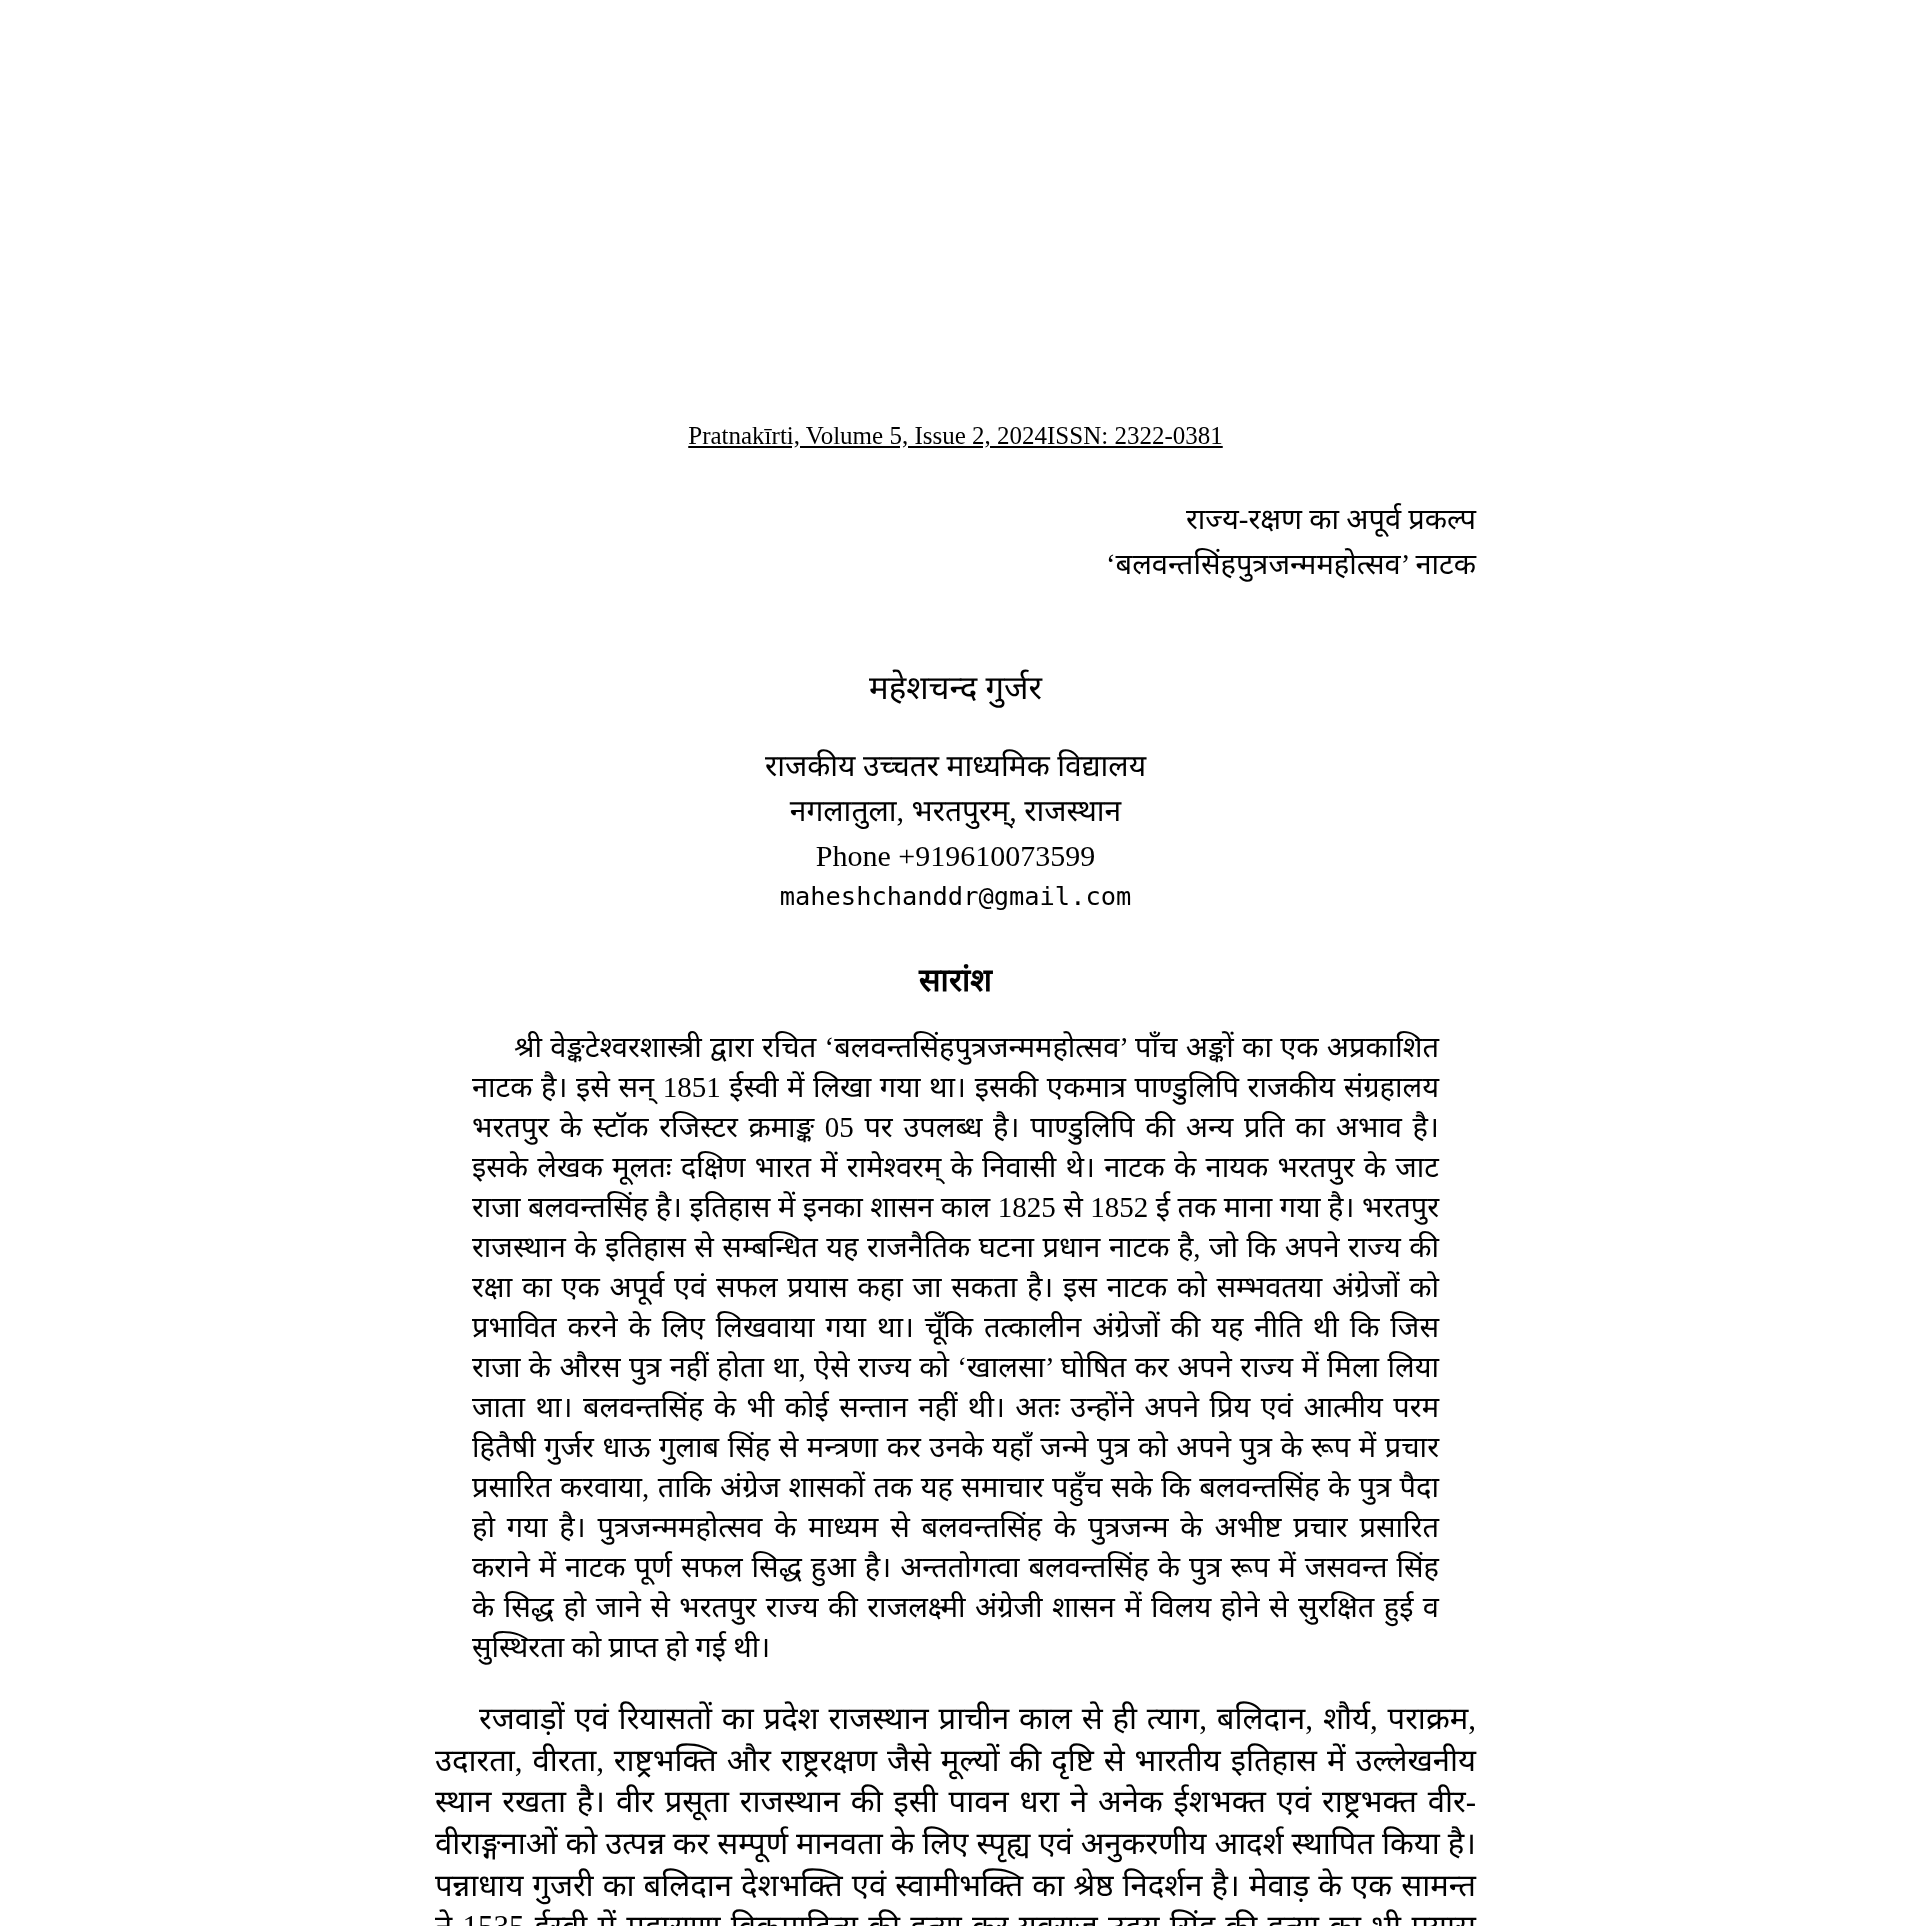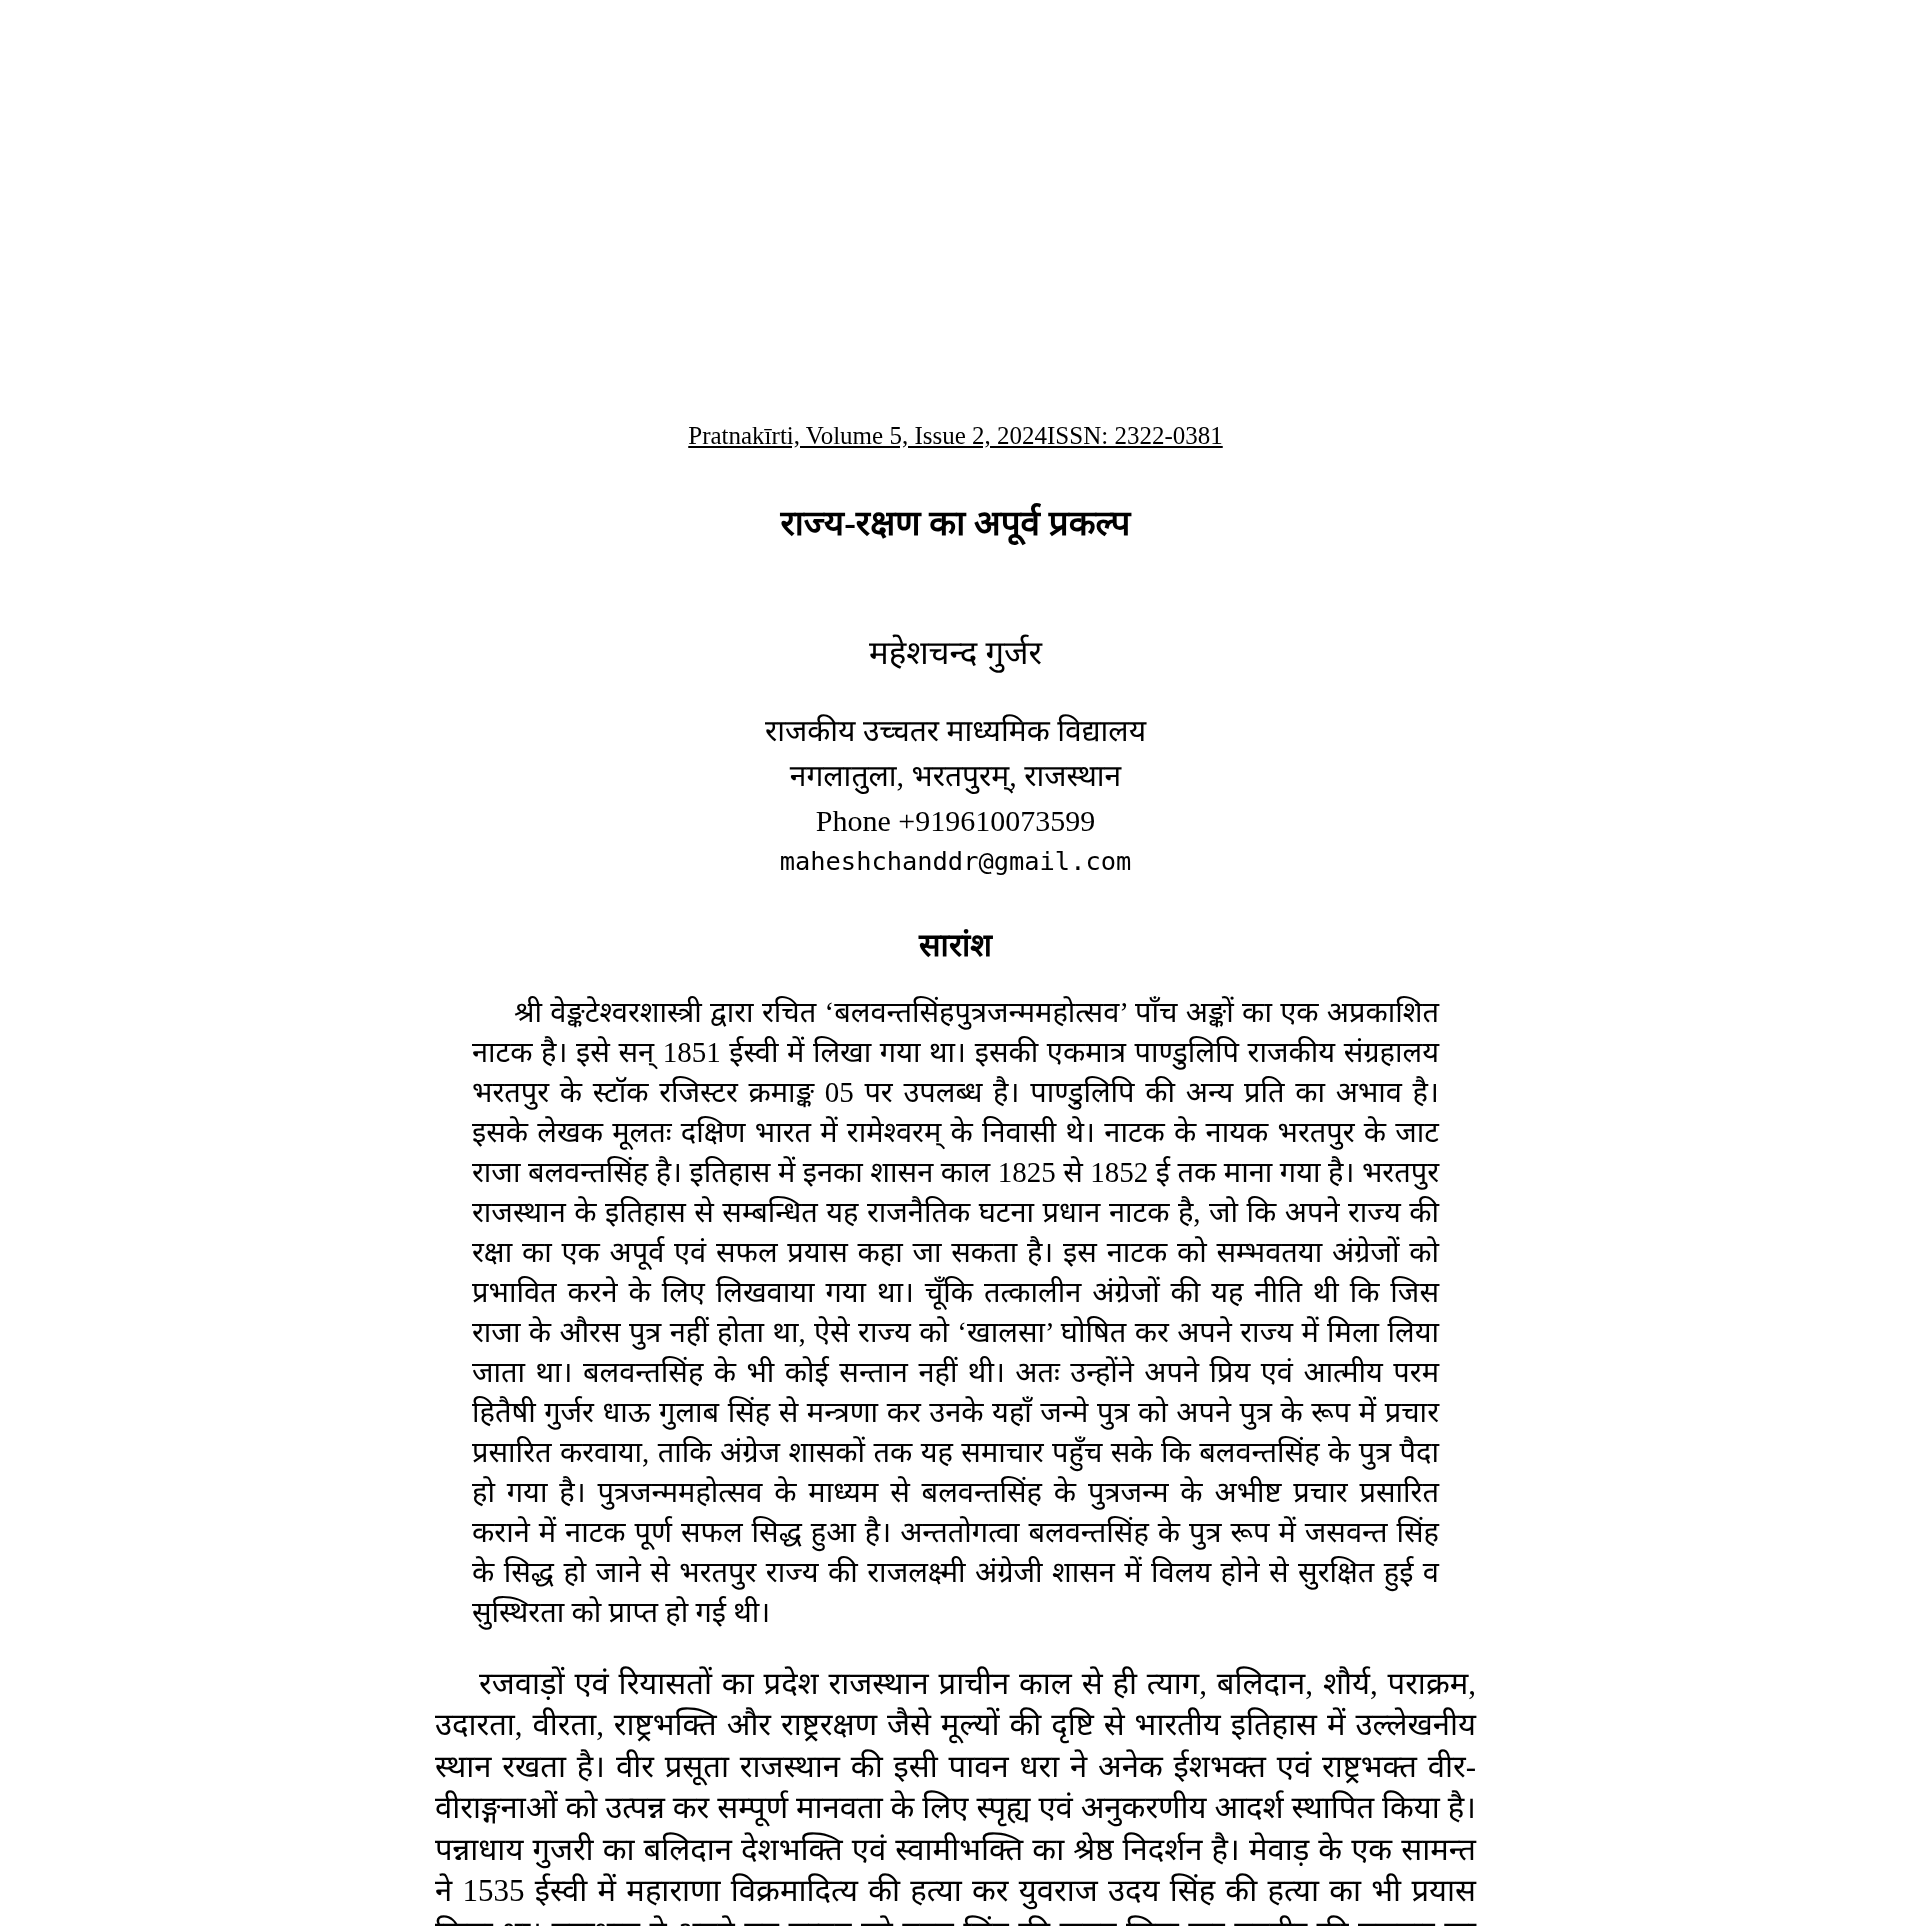--- a/index.html
+++ b/index.html
@@ -16,23 +16,23 @@
   .header-row {
     display: flex;
     justify-content: center;
     align-items: baseline;
     font-size: 25px;
     line-height: 1.25;
     text-decoration: underline;
   }
   .title-block {
     margin-top: 46px;
-    text-align: center;
-    font-weight: bold;
-    font-size: 35px;
+    text-align: right;
+    font-weight: normal;
+    font-size: 29px;
     line-height: 1.55;
   }
   .author-name {
     margin-top: 77px;
     text-align: center;
     font-size: 33px;
   }
   .affil-block {
     margin-top: 34px;
     text-align: center;
@@ -72,20 +72,21 @@
 
 <div class="page">
 
   <div class="header-row">
     <span>Pratnakīrti, Volume 5, Issue 2, 2024</span>
     <span>ISSN: 2322-0381</span>
   </div>
 
   <div class="title-block">
     <div>राज्य-रक्षण का अपूर्व प्रकल्प</div>
+    <div>‘बलवन्तसिंहपुत्रजन्ममहोत्सव’ नाटक</div>
   </div>
 
   <div class="author-name">महेशचन्द गुर्जर</div>
 
   <div class="affil-block">
     <div>राजकीय उच्चतर माध्यमिक विद्यालय</div>
     <div>नगलातुला, भरतपुरम्, राजस्थान</div>
     <div>Phone +919610073599</div>
   </div>
 

